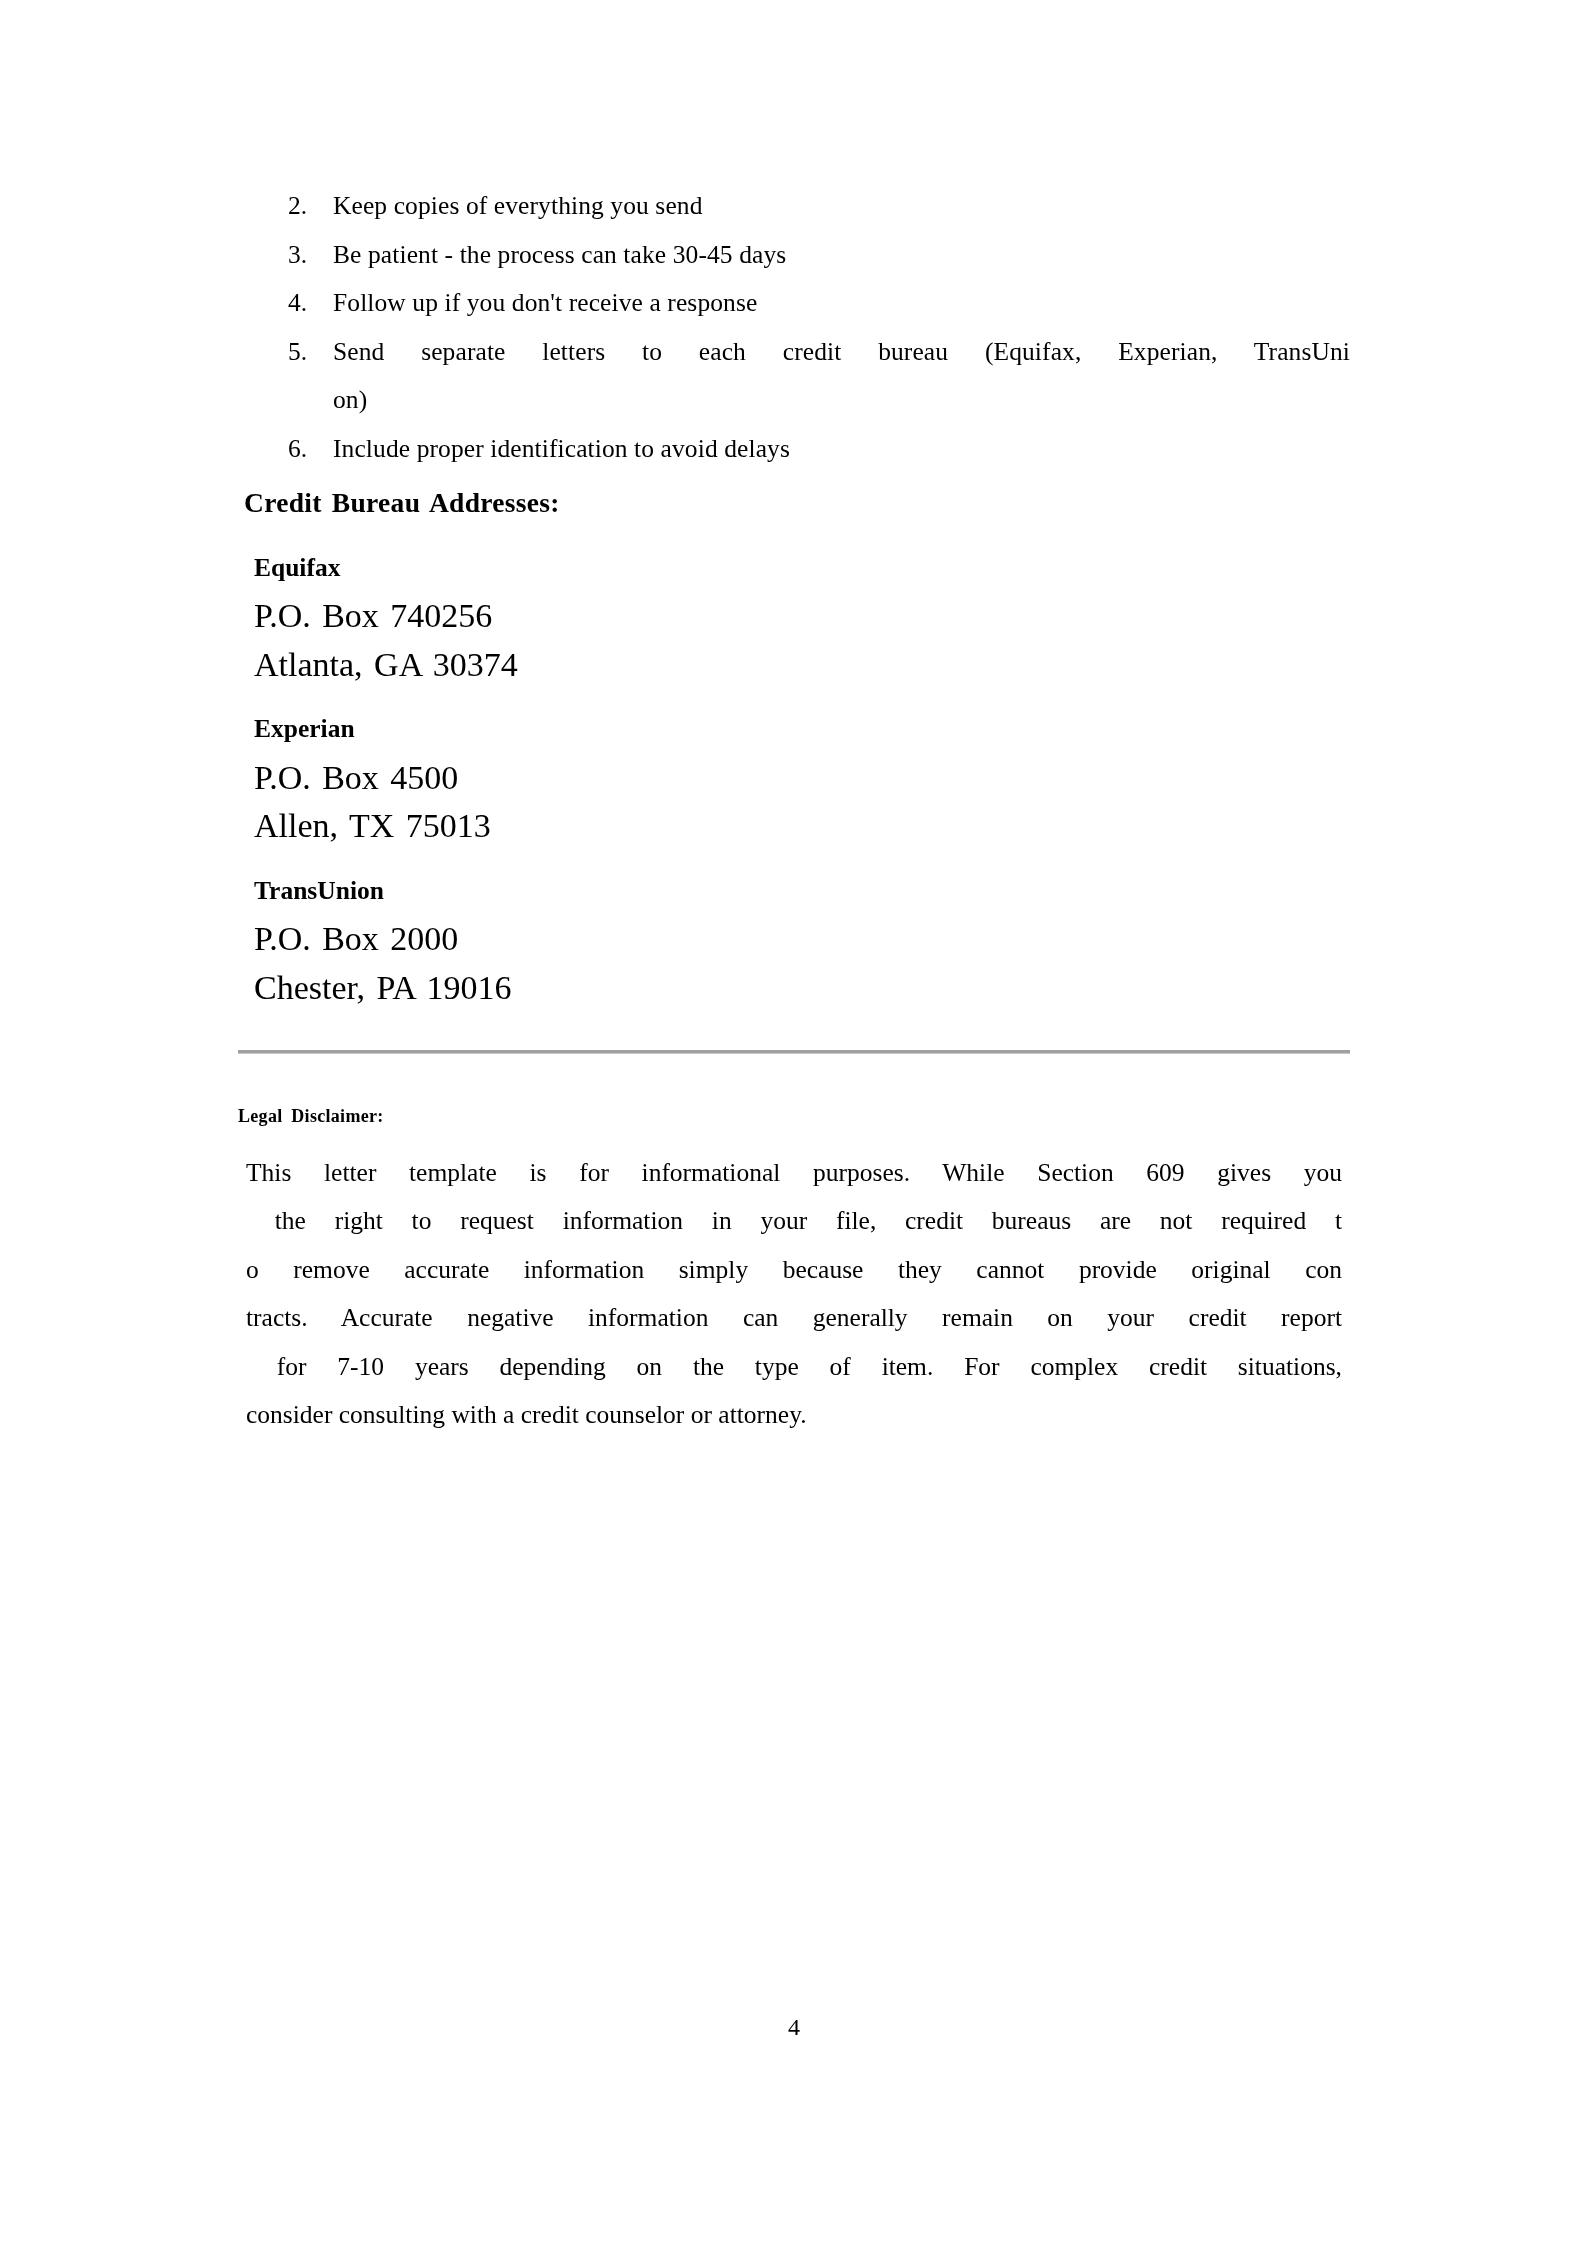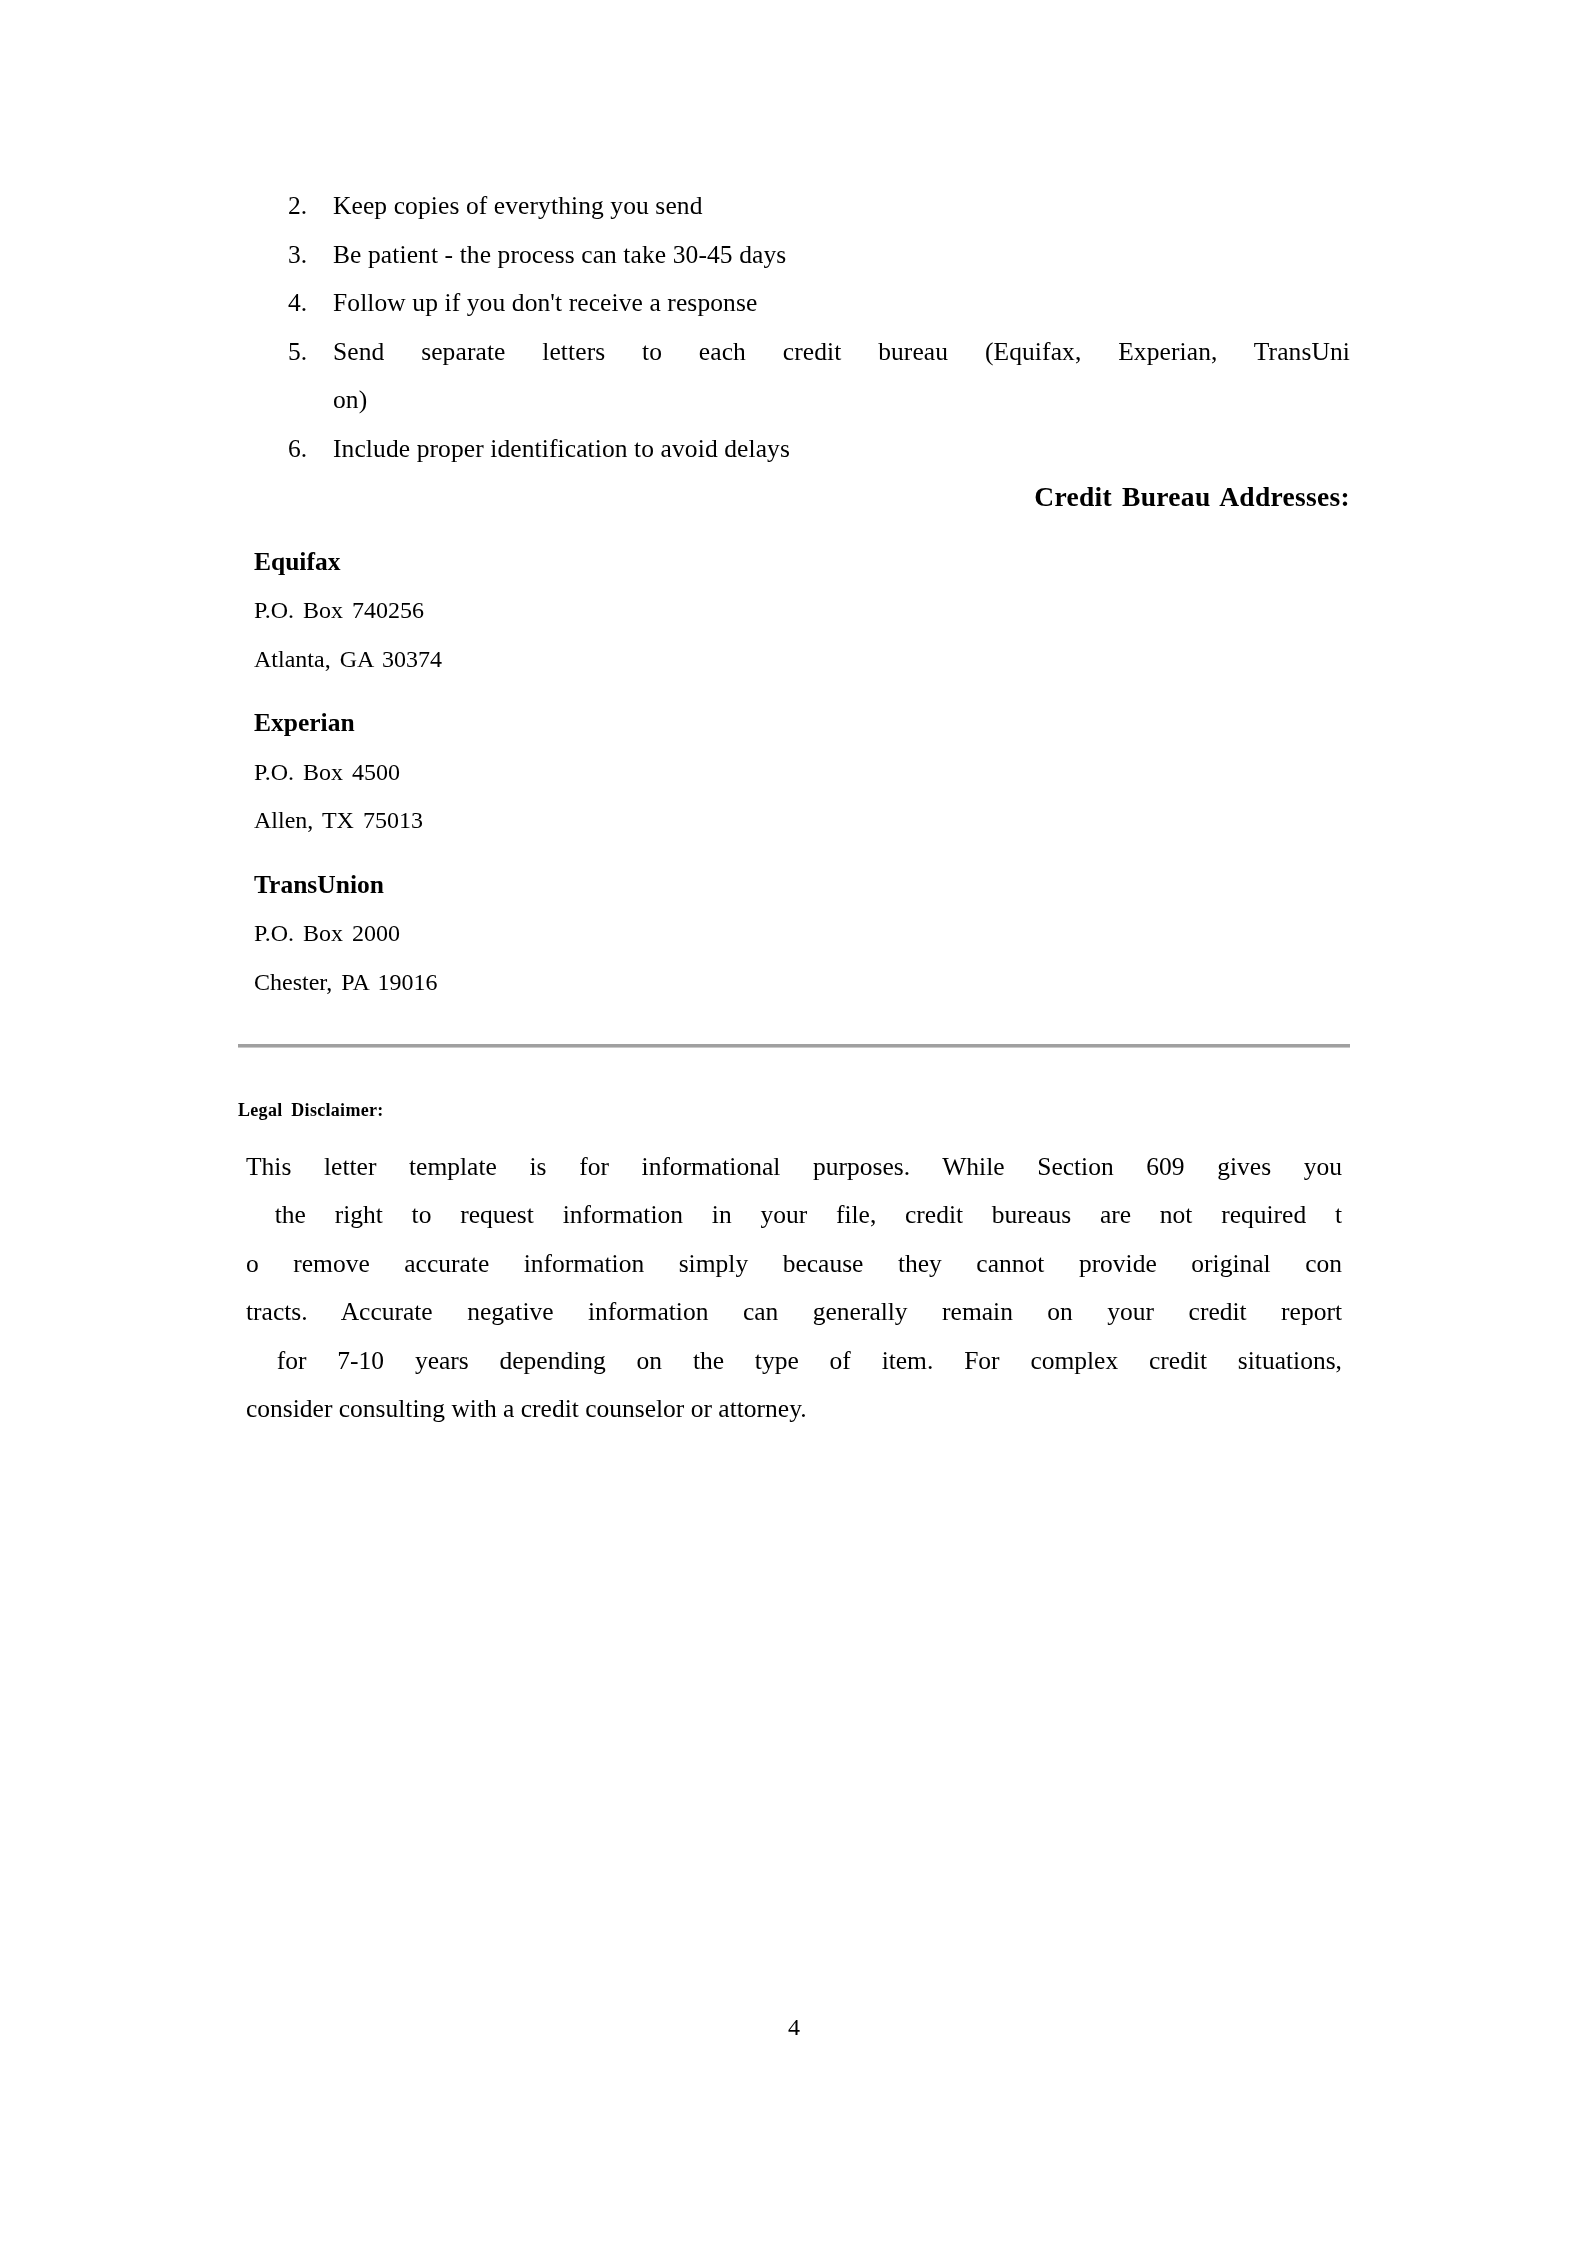--- a/index.html
+++ b/index.html
@@ -63,38 +63,37 @@
   .step-item.wrap .step-text {
     text-align: justify;
     text-align-last: left;
   }
 
   
   .section-heading {
     font-size: 27.5px;
     font-weight: bold;
     line-height: 48.5px;
-    margin: 0;
+    margin: 6px;
     letter-spacing: 0.3px;
     word-spacing: 3px;
-    text-align: right;
   }
 
   
   .addr-block {
     margin: 16px;
   }
   .addr-name {
     font-size: 25.5px;
     font-weight: bold;
     line-height: 48.5px;
     word-spacing: 1px;
   }
   .addr-line {
-    font-size: 24px;
+    font-size: 34px;
     line-height: 48.5px;
     word-spacing: 3px;
   }
 
   
   .divider-wrap {
     height: 48px;
     display: flex;
     align-items: center;
     margin-top: 14px;

